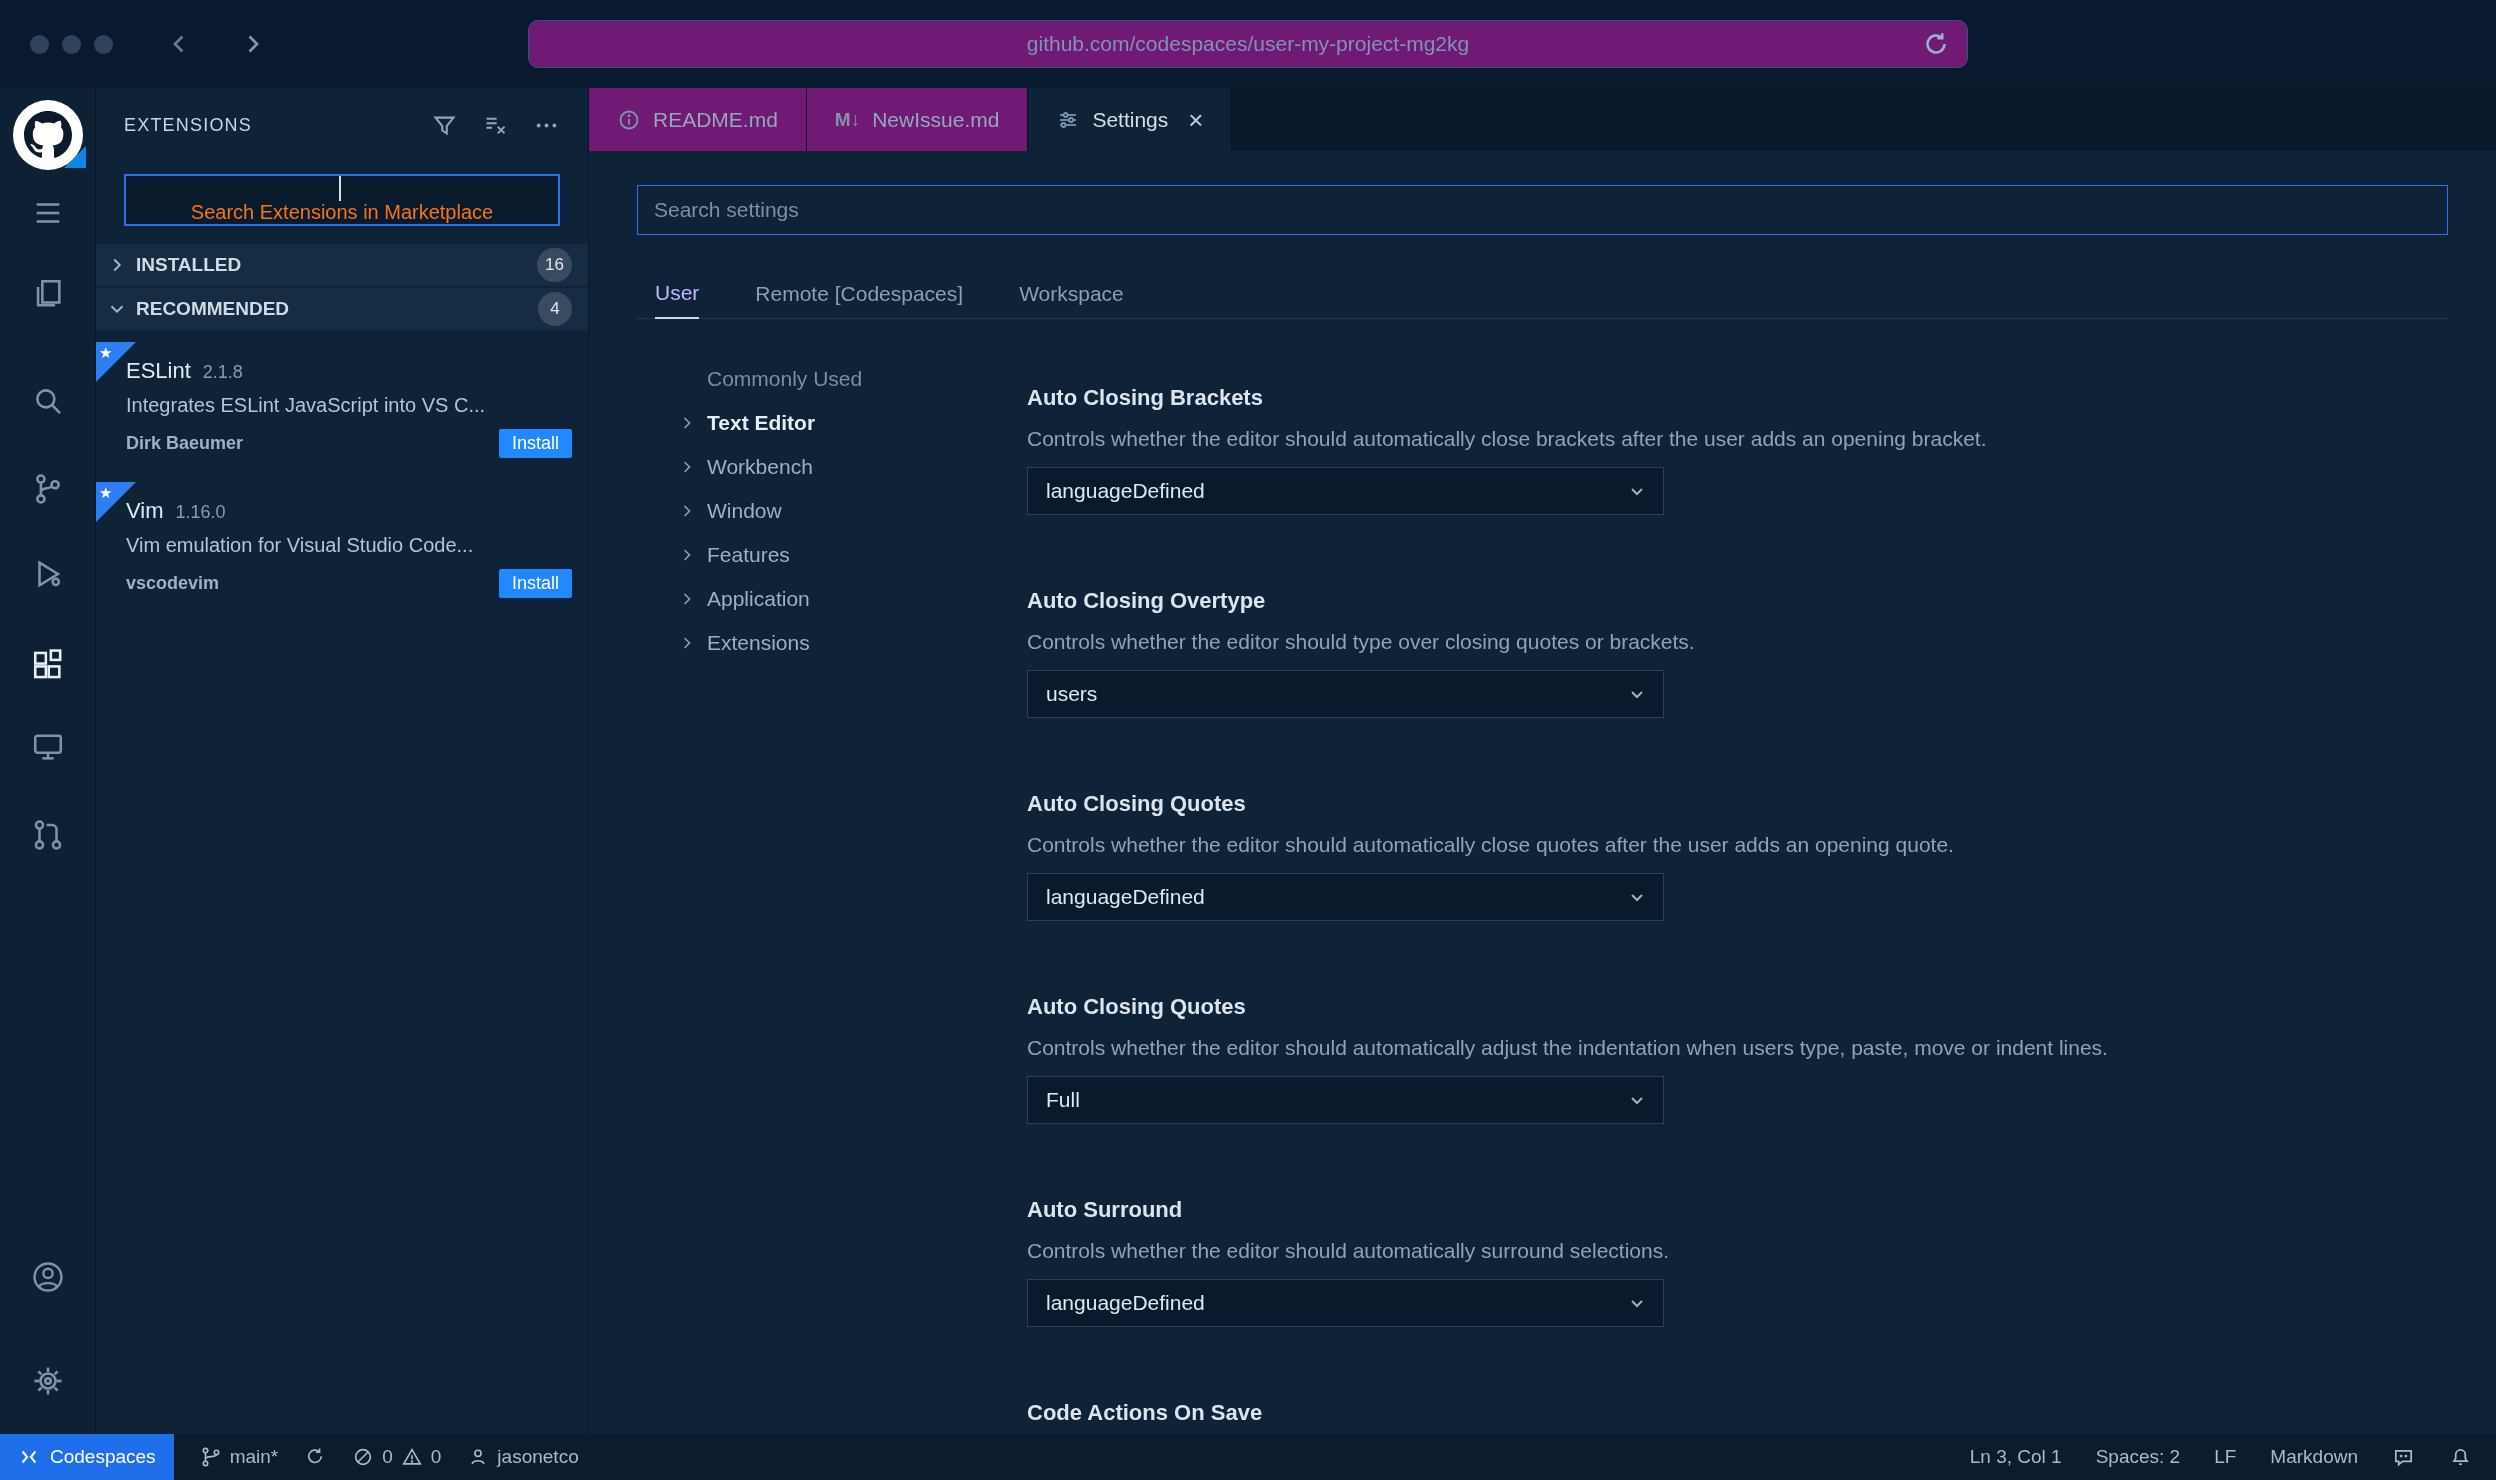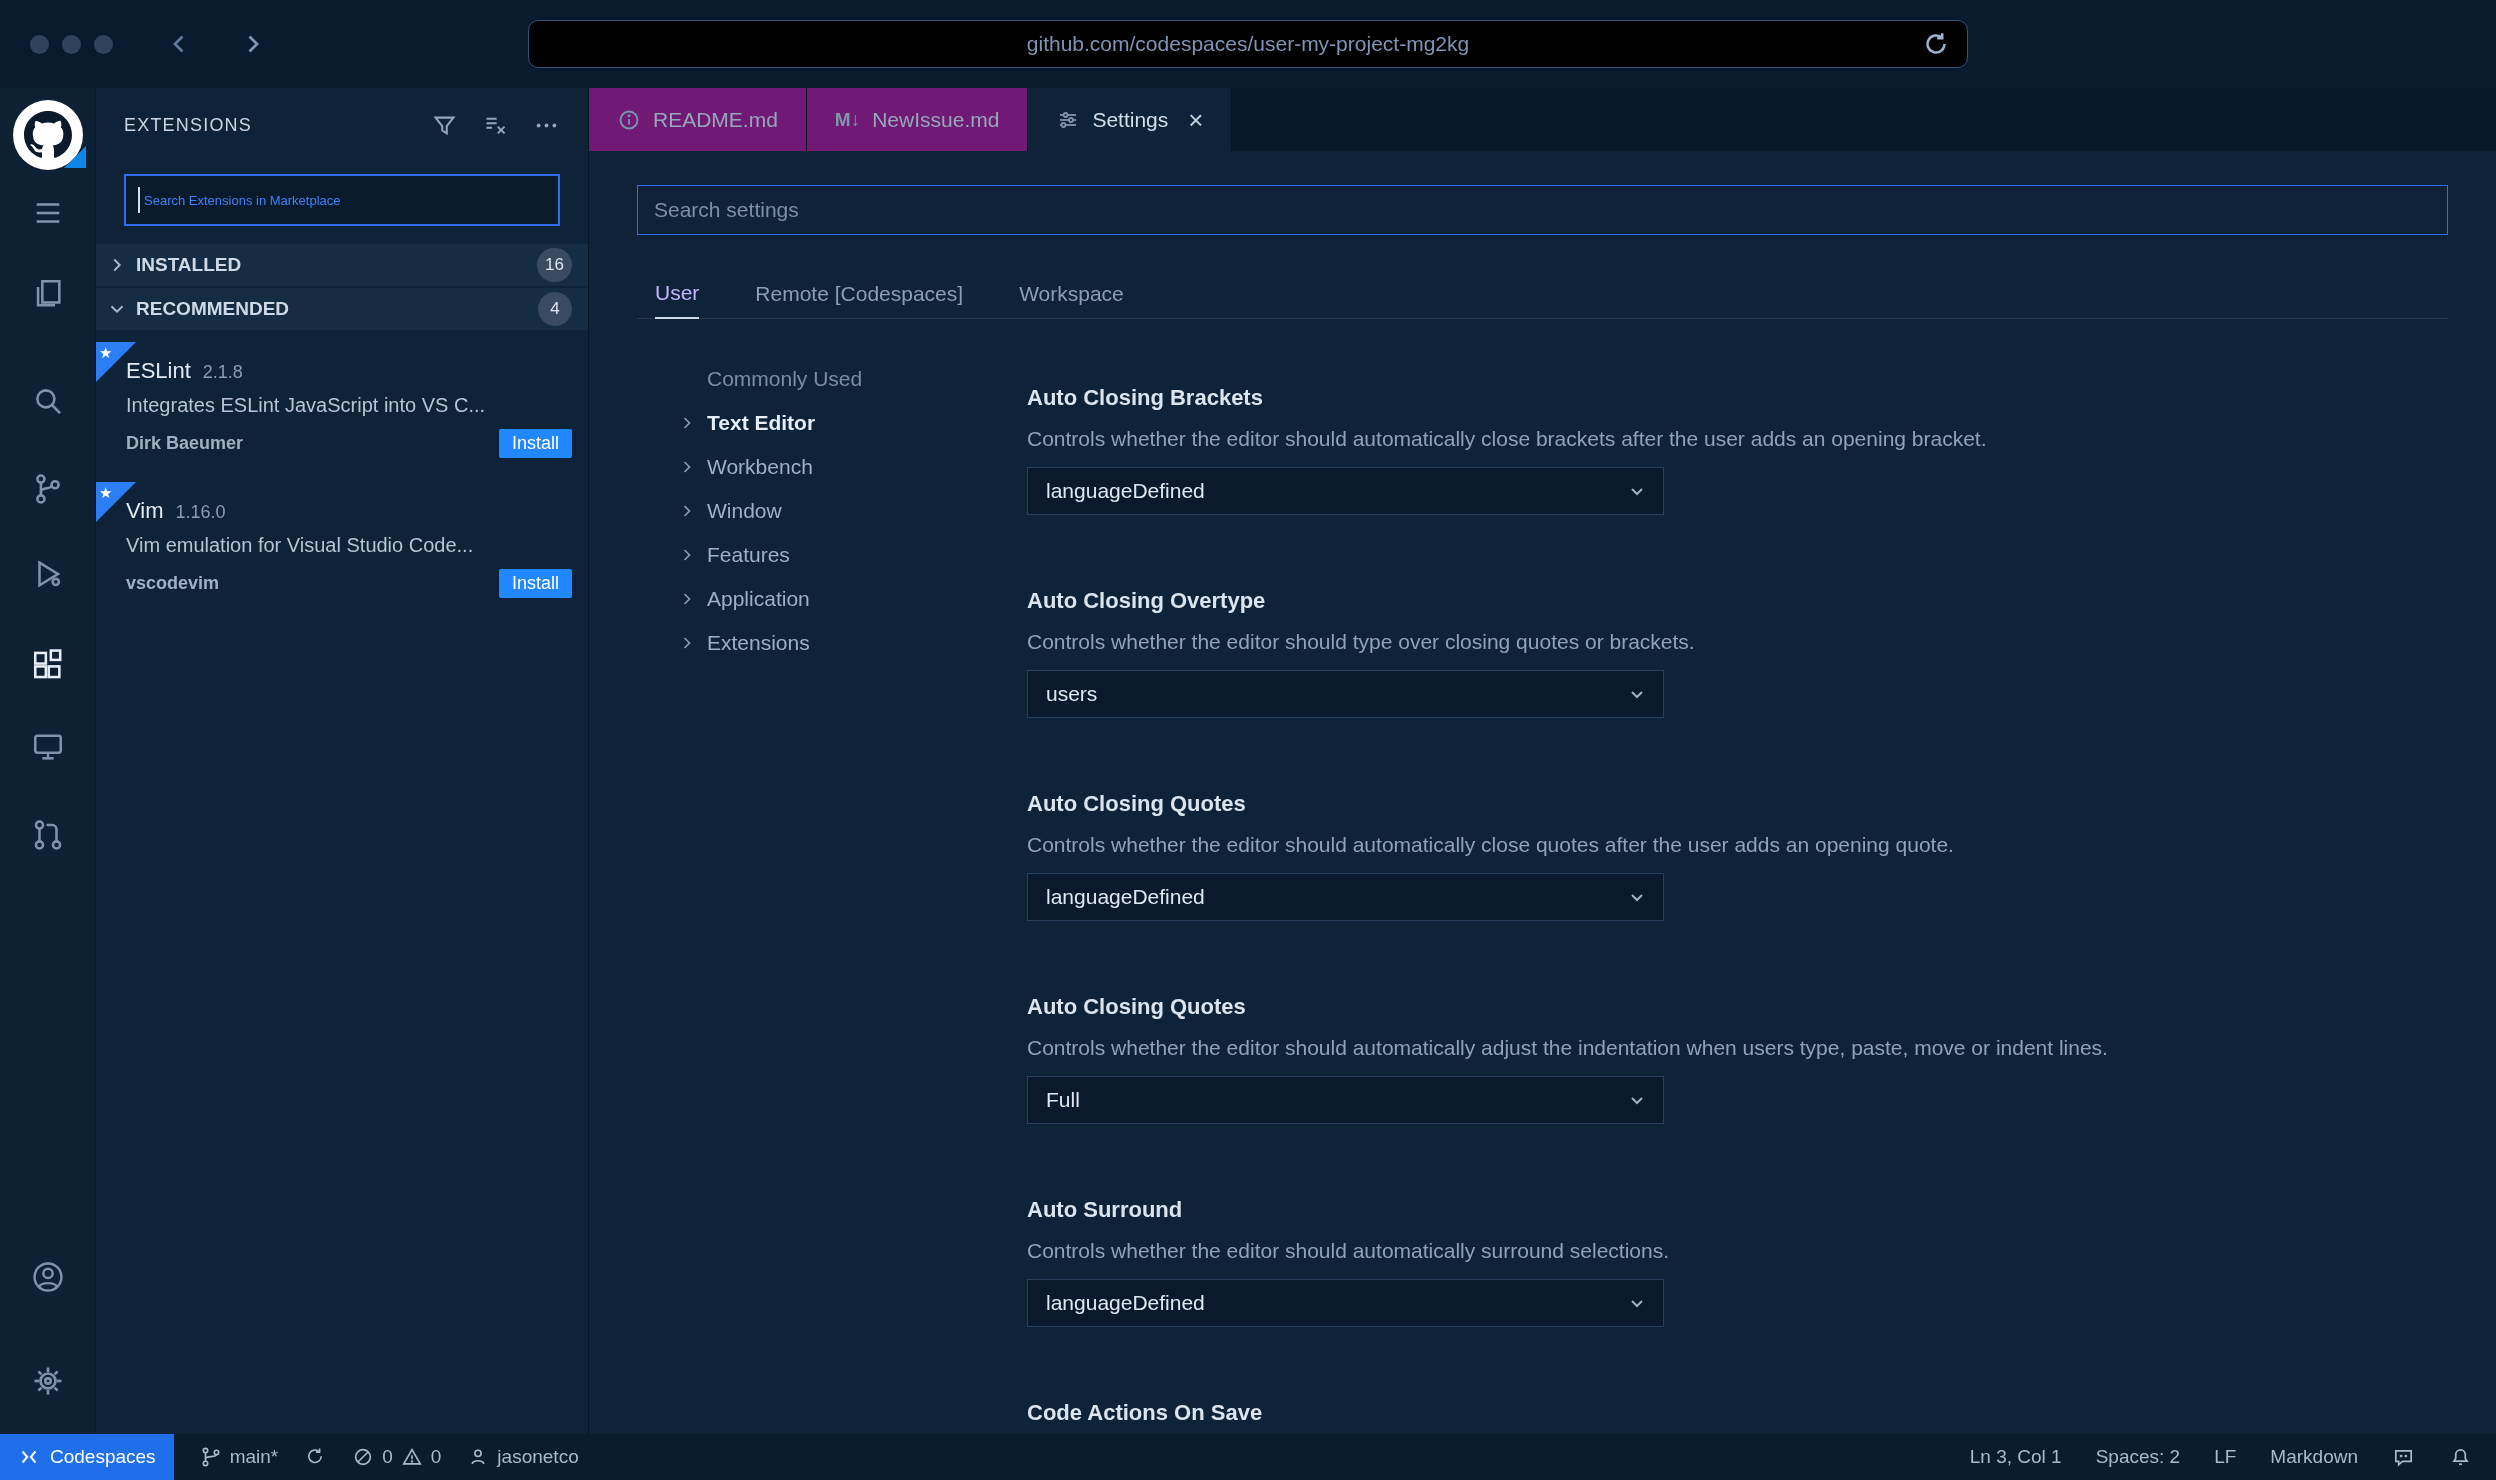--- a/index.html
+++ b/index.html
@@ -7,21 +7,21 @@
     background:#0e2338; font-family:"Liberation Sans", sans-serif; }
   .app { position:relative; width:2496px; height:1480px; display:flex; flex-direction:column; }
 
   
   .chrome { flex:0 0 88px; background:#0a1a2e; display:flex; align-items:center; position:relative; }
   .dots { display:flex; gap:13px; margin-left:30px; }
   .dot { width:19px; height:19px; border-radius:50%; background:#31435c; }
   .nav { display:flex; gap:42px; margin-left:52px; color:#64799a; }
   .nav .fwd { color:#7e94b2; }
   .urlbar { position:absolute; left:528px; top:20px; width:1440px; height:48px;
-    background:#000000; border:1px solid #35517e; border-radius:10px;
+    background:#701a75; border:1px solid #35517e; border-radius:10px;
     display:flex; align-items:center; justify-content:center; color:#7e94b4; font-size:21px;text-align:right; }
   .refresh { position:absolute; right:16px; top:9px; color:#9db1c9; }
 
   
   .main { flex:1; display:flex; min-height:0; }
 
   .activity { flex:0 0 96px; background:#0e2033; display:flex; flex-direction:column;
     align-items:center; border-right:1px solid #0a1828; }
   .logo { width:70px; height:70px; border-radius:50%; background:#ffffff; margin-top:12px;
     position:relative; display:flex; align-items:center; justify-content:center; flex:0 0 auto; }
@@ -29,21 +29,21 @@
     border-left:22px solid transparent; border-bottom:22px solid #0c86e8; }
   .aicon { color:#7e93ab; display:flex; align-items:center; justify-content:center; height:34px; }
   .aicon.active { color:#e8eef5; }
 
   .sidebar { flex:0 0 493px; background:#0f2338; border-right:1px solid #081524;
     display:flex; flex-direction:column; }
   .side-header { display:flex; align-items:center; height:74px; padding:0 28px; }
   .side-title { flex:1; font-size:18px; letter-spacing:1.2px; color:#cbd6e2; }
   .side-acts { display:flex; gap:24px; color:#93a5bb; align-items:center; }
   .side-search { margin:12px 28px 0; height:52px; border:2px solid #2f6feb; background:#0a1a2d;
-    display:flex; align-items:center; padding:0 12px; font-size:13px; color:#3b82f6; }
+    display:flex; align-items:center; padding:0 12px; font-size:20px; color:#f97316;flex-direction:column; }
   .caret { width:2px; height:26px; background:#d6e1ec; margin-right:4px; }
   .section { height:42px; display:flex; align-items:center; padding:0 16px 0 10px;
     background:rgba(120,150,190,0.08); margin-top:2px; }
   .section.first { margin-top:18px; }
   .section .chev { color:#a9bace; display:flex; }
   .section .chev.open { transform:rotate(90deg); }
   .section .lbl { font-weight:bold; font-size:19px; color:#cfdae6; margin-left:8px; flex:1; }
   .badge { min-width:34px; height:34px; border-radius:17px; background:#3a4a61; color:#dde6ef;
     font-size:17px; display:flex; align-items:center; justify-content:center; padding:0 8px; }
 

